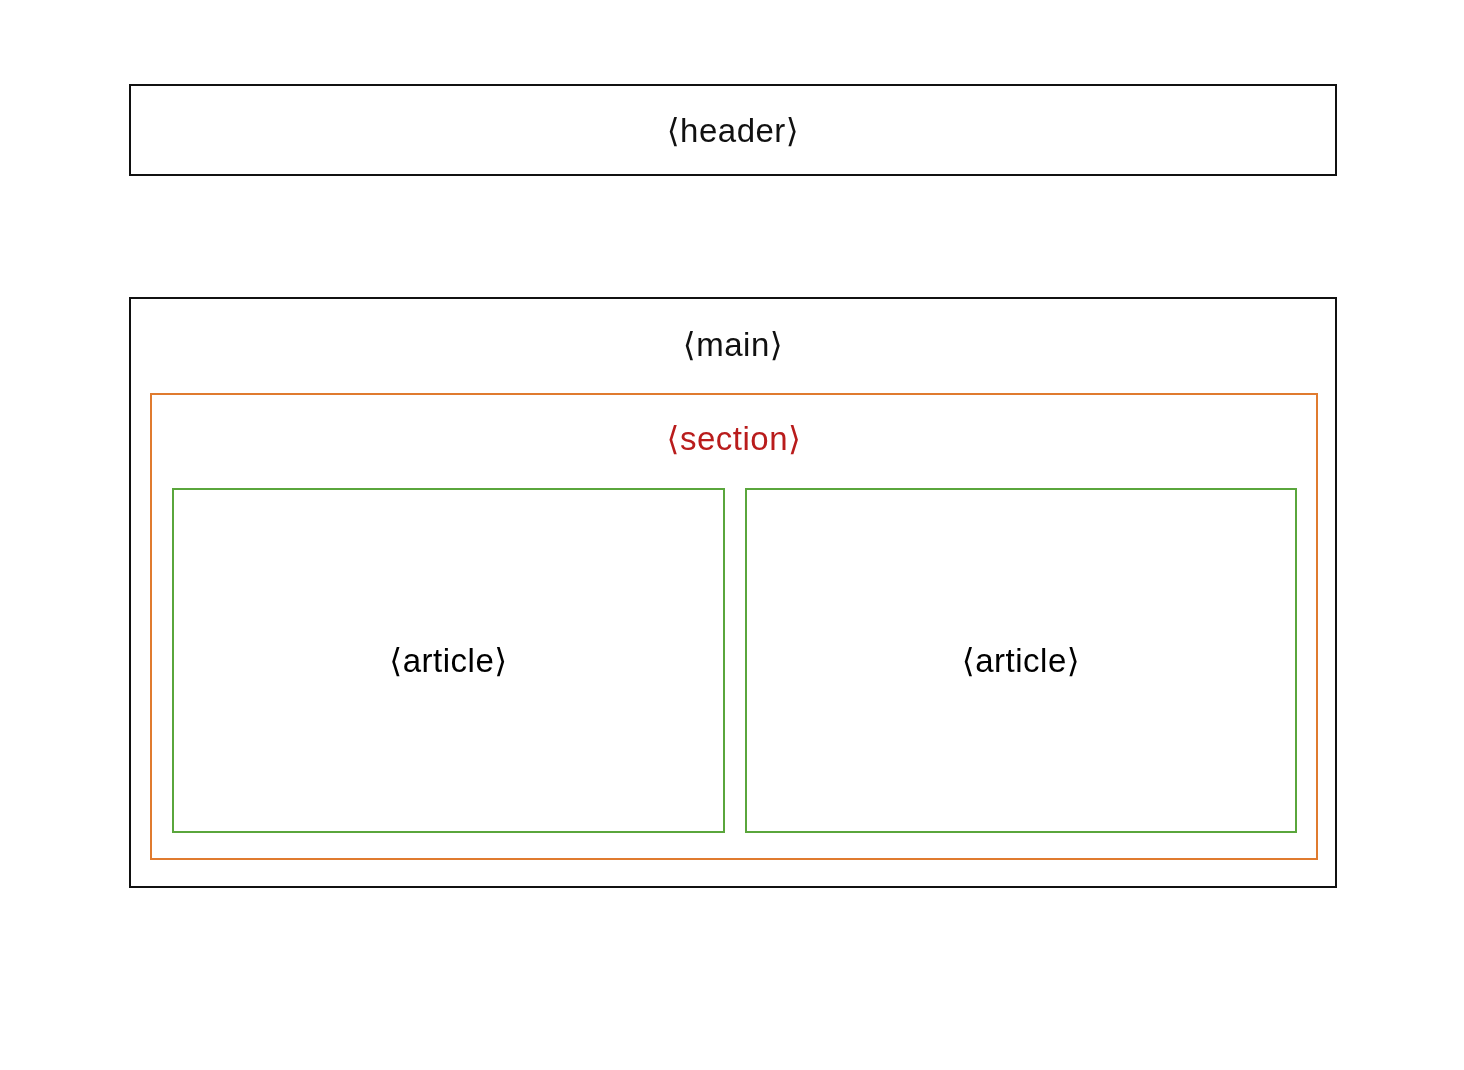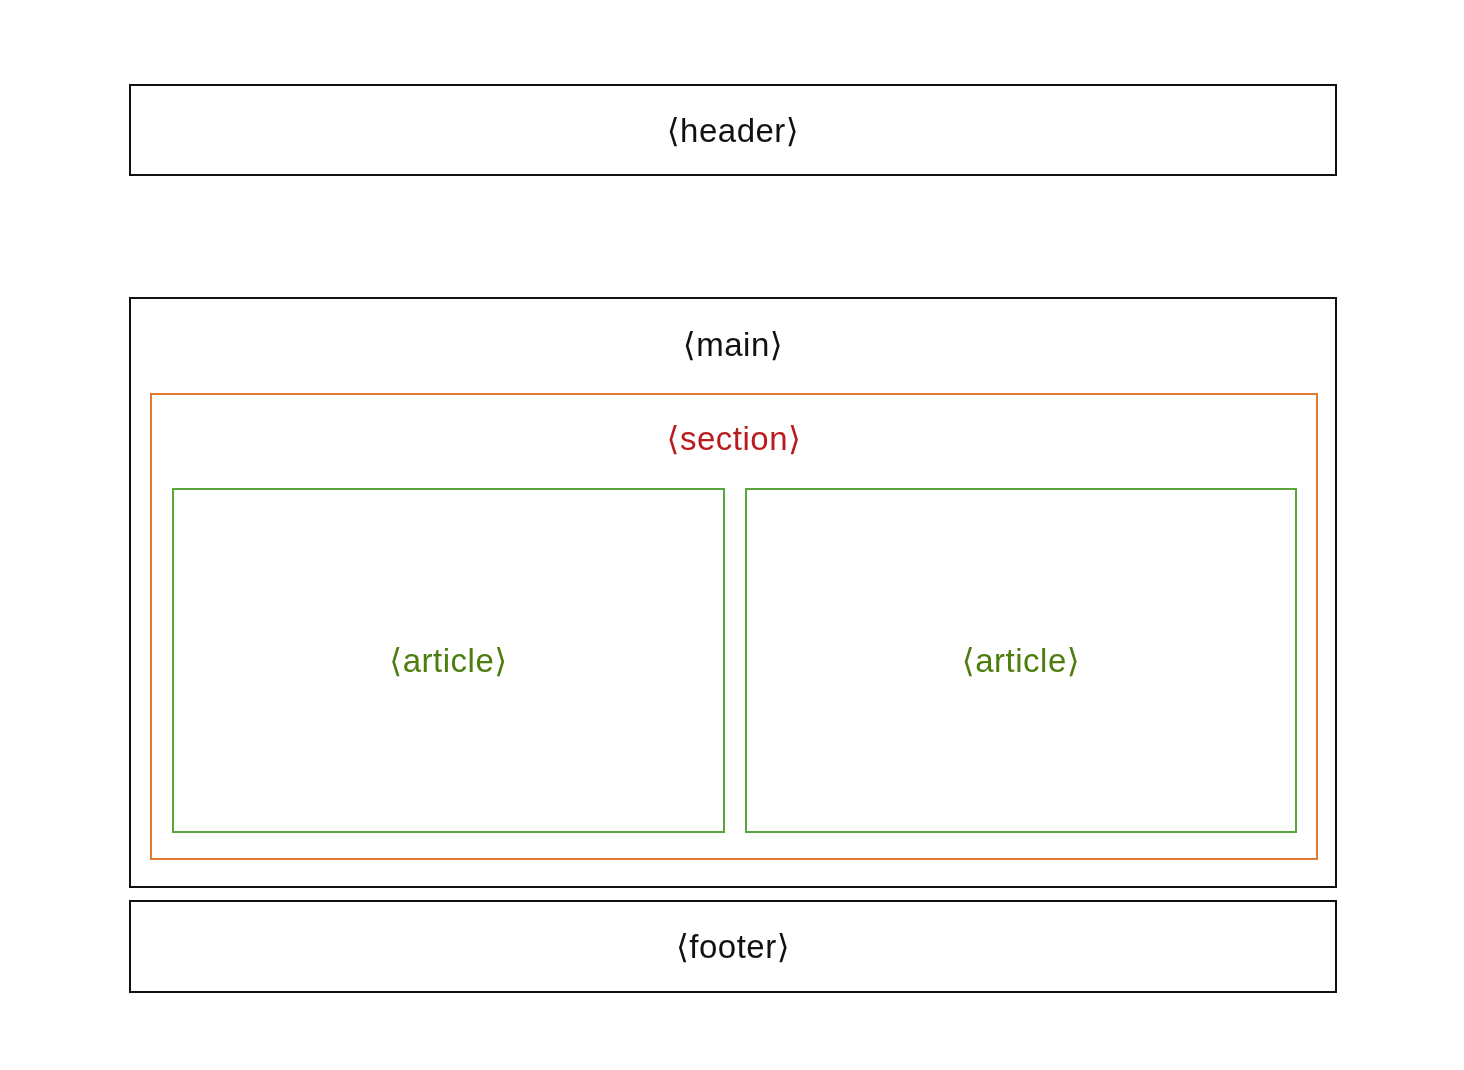--- a/index.html
+++ b/index.html
@@ -50,21 +50,21 @@
   .box-section > .label {
     display: inline-block;
     margin-top: 24px;
     color: #b91c1c;
   }
   .box-article {
     border: 2px solid #5aa63c;
     top: 488px;
     height: 345px;
   }
-  .box-article .label { color: #4d7c0f; }
+  .box-article .label { color: #000000; }
   .box-article-left  { left: 172px; width: 553px; }
   .box-article-right { left: 745px; width: 552px; }
 </style>
 </head>
 <body>
 
 <div class="canvas">
 
   <div class="box box-header center-both">
     <span class="label">⟨header⟩</span>
@@ -80,17 +80,14 @@
   </div>
 
   <div class="box box-article box-article-left center-both">
     <span class="label">⟨article⟩</span>
   </div>
 
   <div class="box box-article box-article-right center-both">
     <span class="label">⟨article⟩</span>
   </div>
 
-  <div class="box box-footer center-both">
-    <span class="label">⟨footer⟩</span>
-  </div>
 
 </div>
 
 </body></html>

